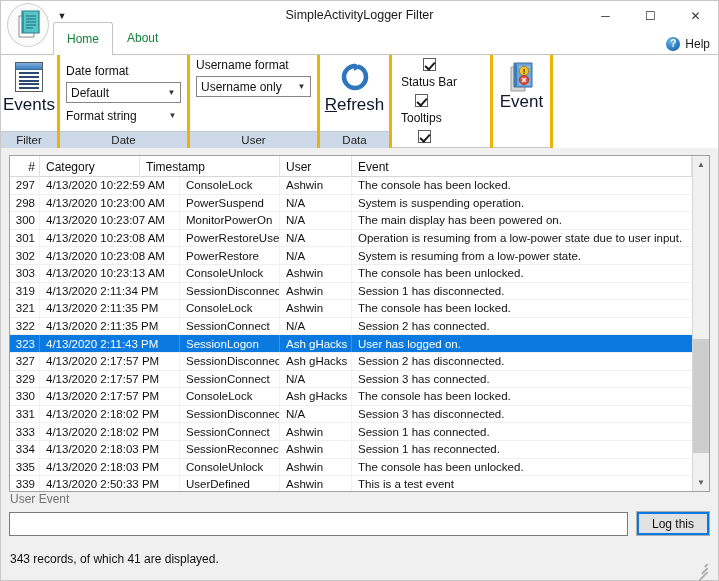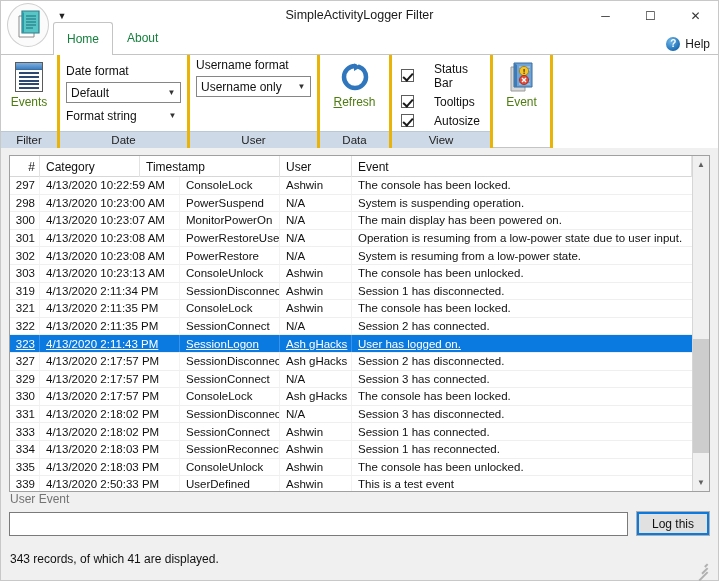--- a/index.html
+++ b/index.html
@@ -142,21 +142,21 @@
   }
 
   
   #g-filter { width: 59px; }
   .bigbtn {
     display: flex; flex-direction: column;
     align-items: center; justify-content: flex-start;
     width: 100%; height: 100%;
     padding-top: 5px;
   }
-  .bigbtn .lbl { font-size: 12px; margin-top: 3px; color: #4d7c0f; }
+  .bigbtn .lbl { font-size: 17px; margin-top: 3px; color: #0f172a; }
   .bigbtn .lbl u { text-decoration: underline; }
 
   .ico-events {
     width: 28px; height: 30px;
     background: #ffffff;
     border: 1px solid #5a5a5a;
     position: relative;
     overflow: hidden;
   }
   .ico-events::before {
@@ -207,21 +207,21 @@
   #g-data { width: 72px; }
   .ico-refresh {
     width: 30px; height: 30px;
     position: relative;
   }
   .ico-refresh svg { display: block; }
 
   
   #g-view { width: 101px; }
   #g-view .rgroup-body { flex-direction: column; align-items: flex-start; justify-content: center; padding: 3px 6px 0 9px; gap: 5px; }
-  .chkrow { display: flex; align-items: center; gap: 20px; }
+  .chkrow { display: flex; align-items: center; gap: 4px; flex-direction: column; }
   .chkbox {
     width: 13px; height: 13px;
     border: 1px solid #5d5d5d;
     background: #fff;
     position: relative;
     flex: 0 0 auto;
   }
   .chkbox.checked::after {
     content: "";
     position: absolute;
@@ -277,21 +277,21 @@
     height: 21px;
     overflow: hidden; white-space: nowrap;
   }
   .grid-body { flex: 1; overflow: hidden; }
   .grow {
     height: 17.6px;
     display: flex;
     border-bottom: 1px solid #efefef;
   }
   .grow.sel { background: #0a7ae0; }
-  .grow.sel .gc { color: #ffffff; border-right-color: #3a94e8; text-decoration: underline; }
+  .grow.sel .gc { color: #ffffff; border-right-color: #3a94e8; }
   .gc {
     font-size: 11.5px; color: #111;
     display: flex; align-items: center;
     padding-left: 6px;
     border-right: 1px solid #f2f2f2;
     overflow: hidden; white-space: nowrap;
     height: 100%;
   }
   .c-num   { width: 30px; justify-content: flex-end; padding-left: 0; padding-right: 4px; }
   .c-ts    { width: 140px; }

